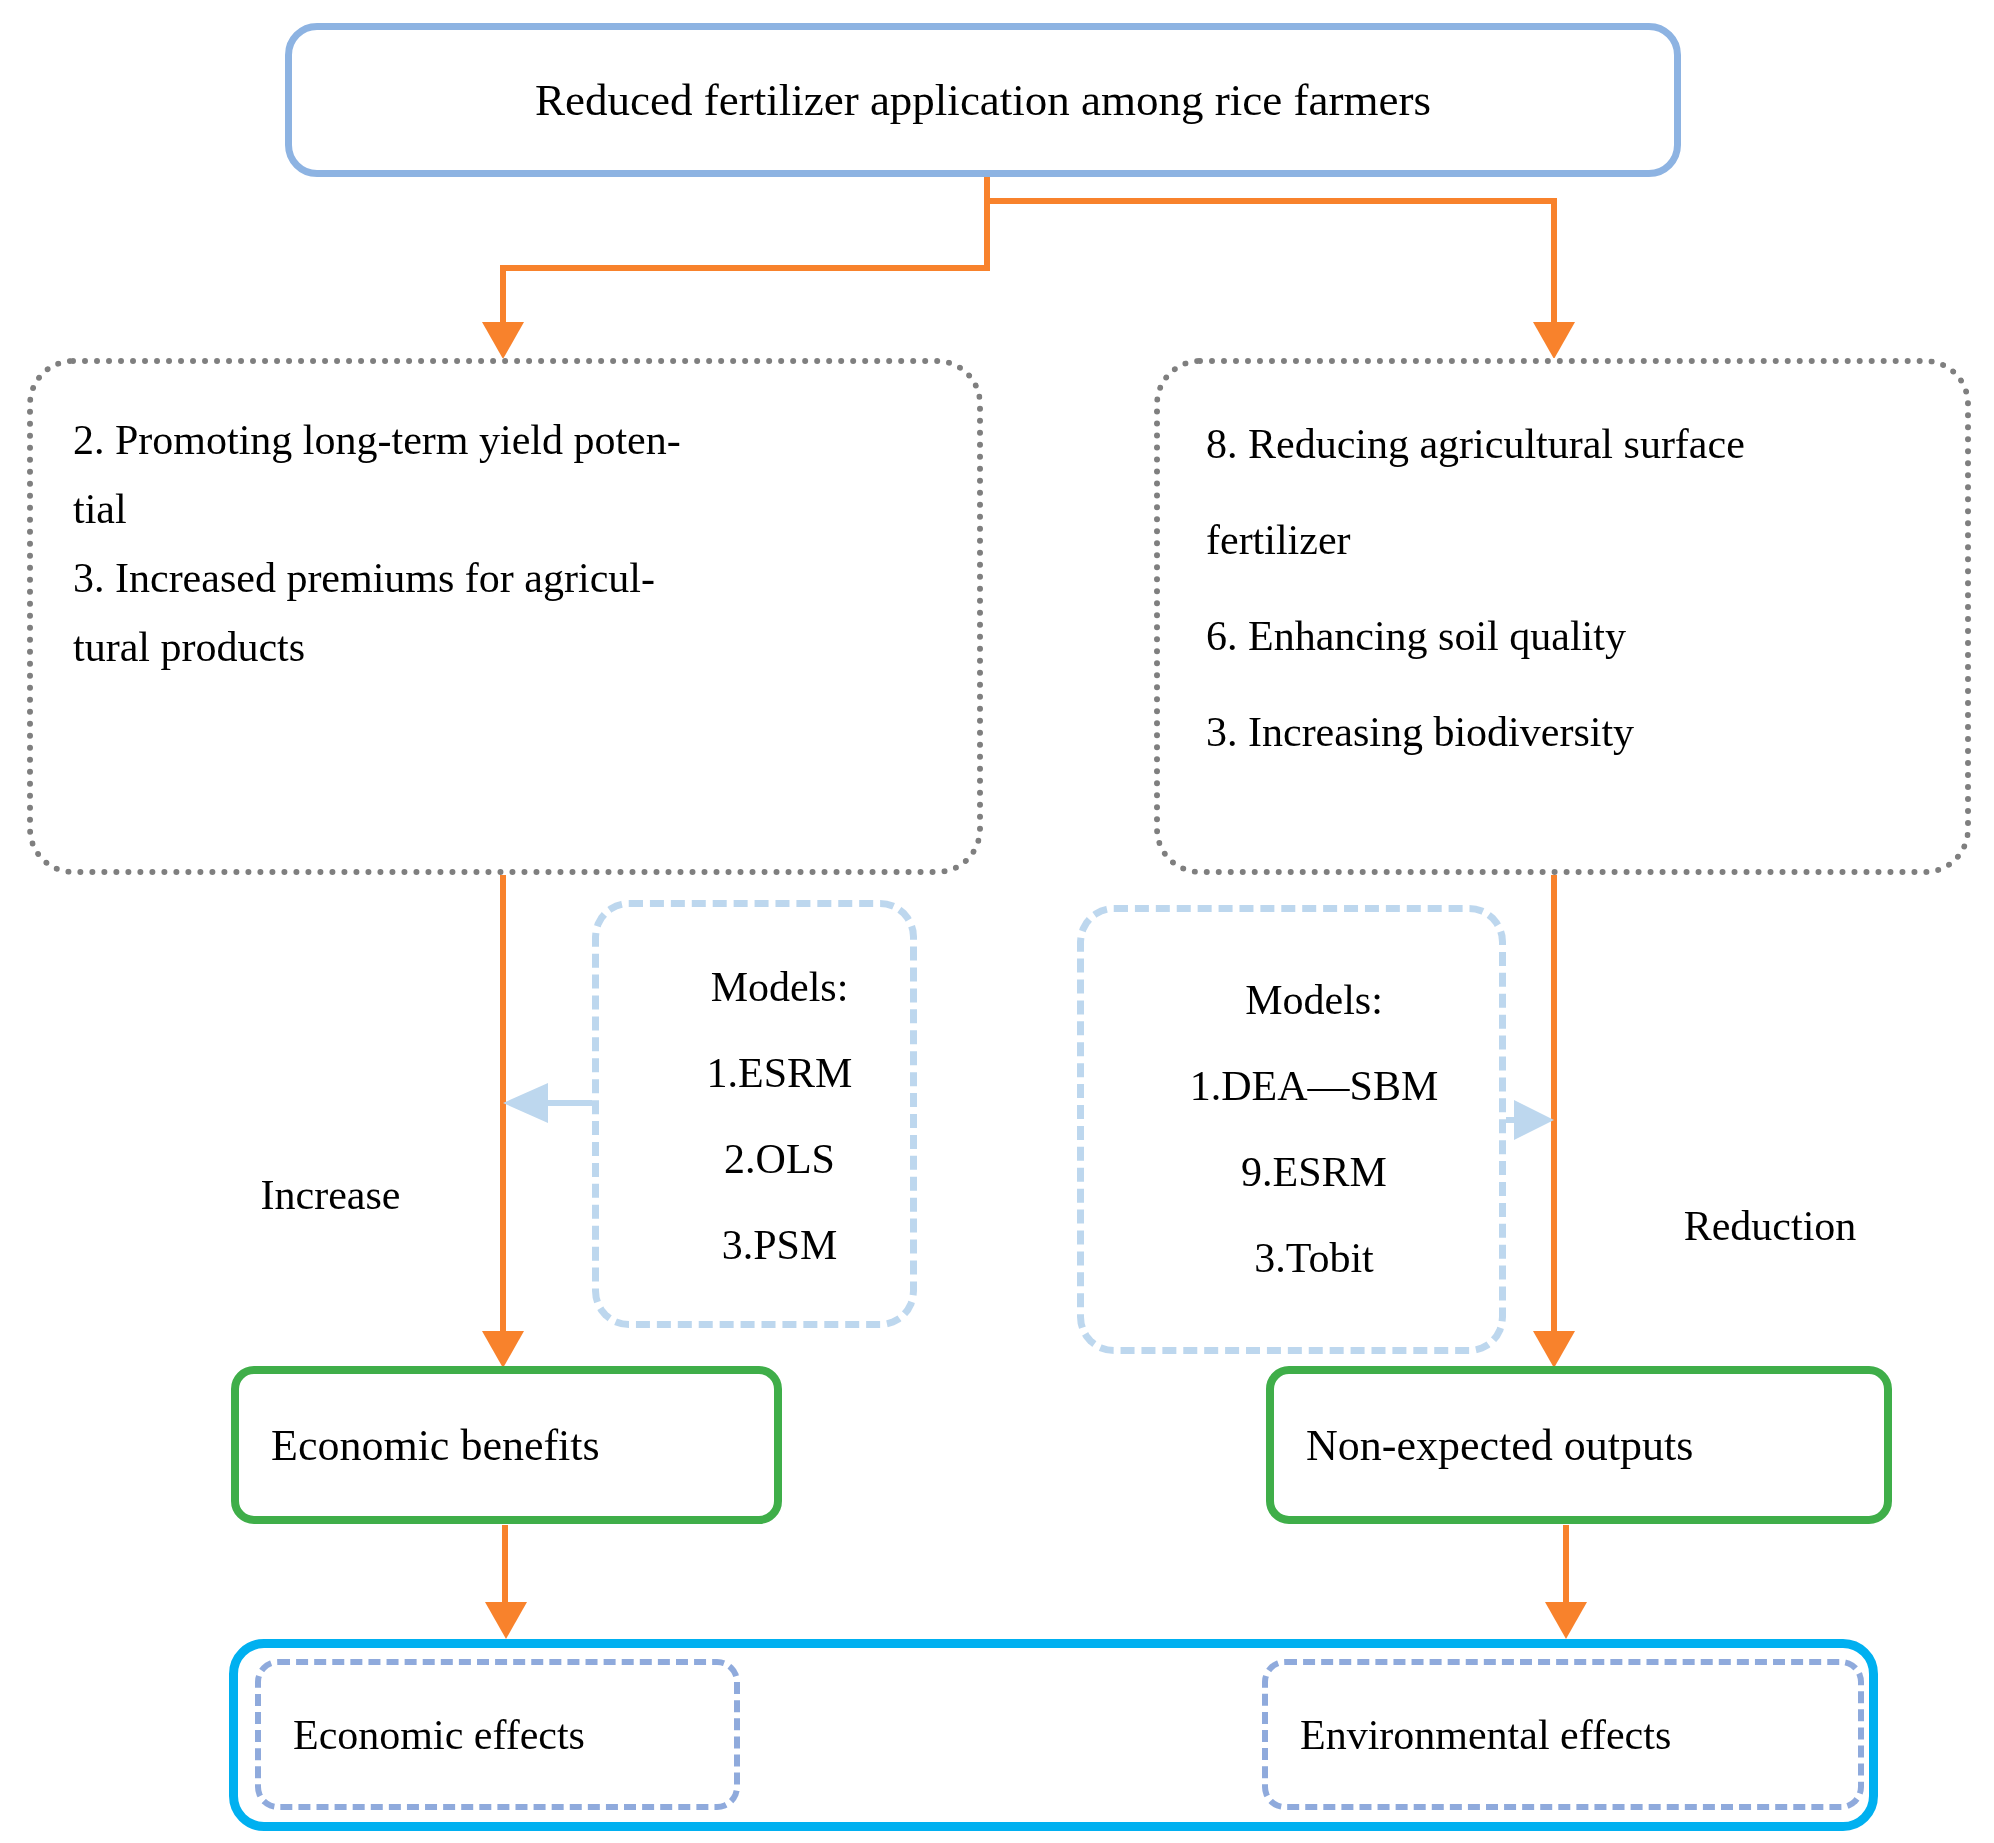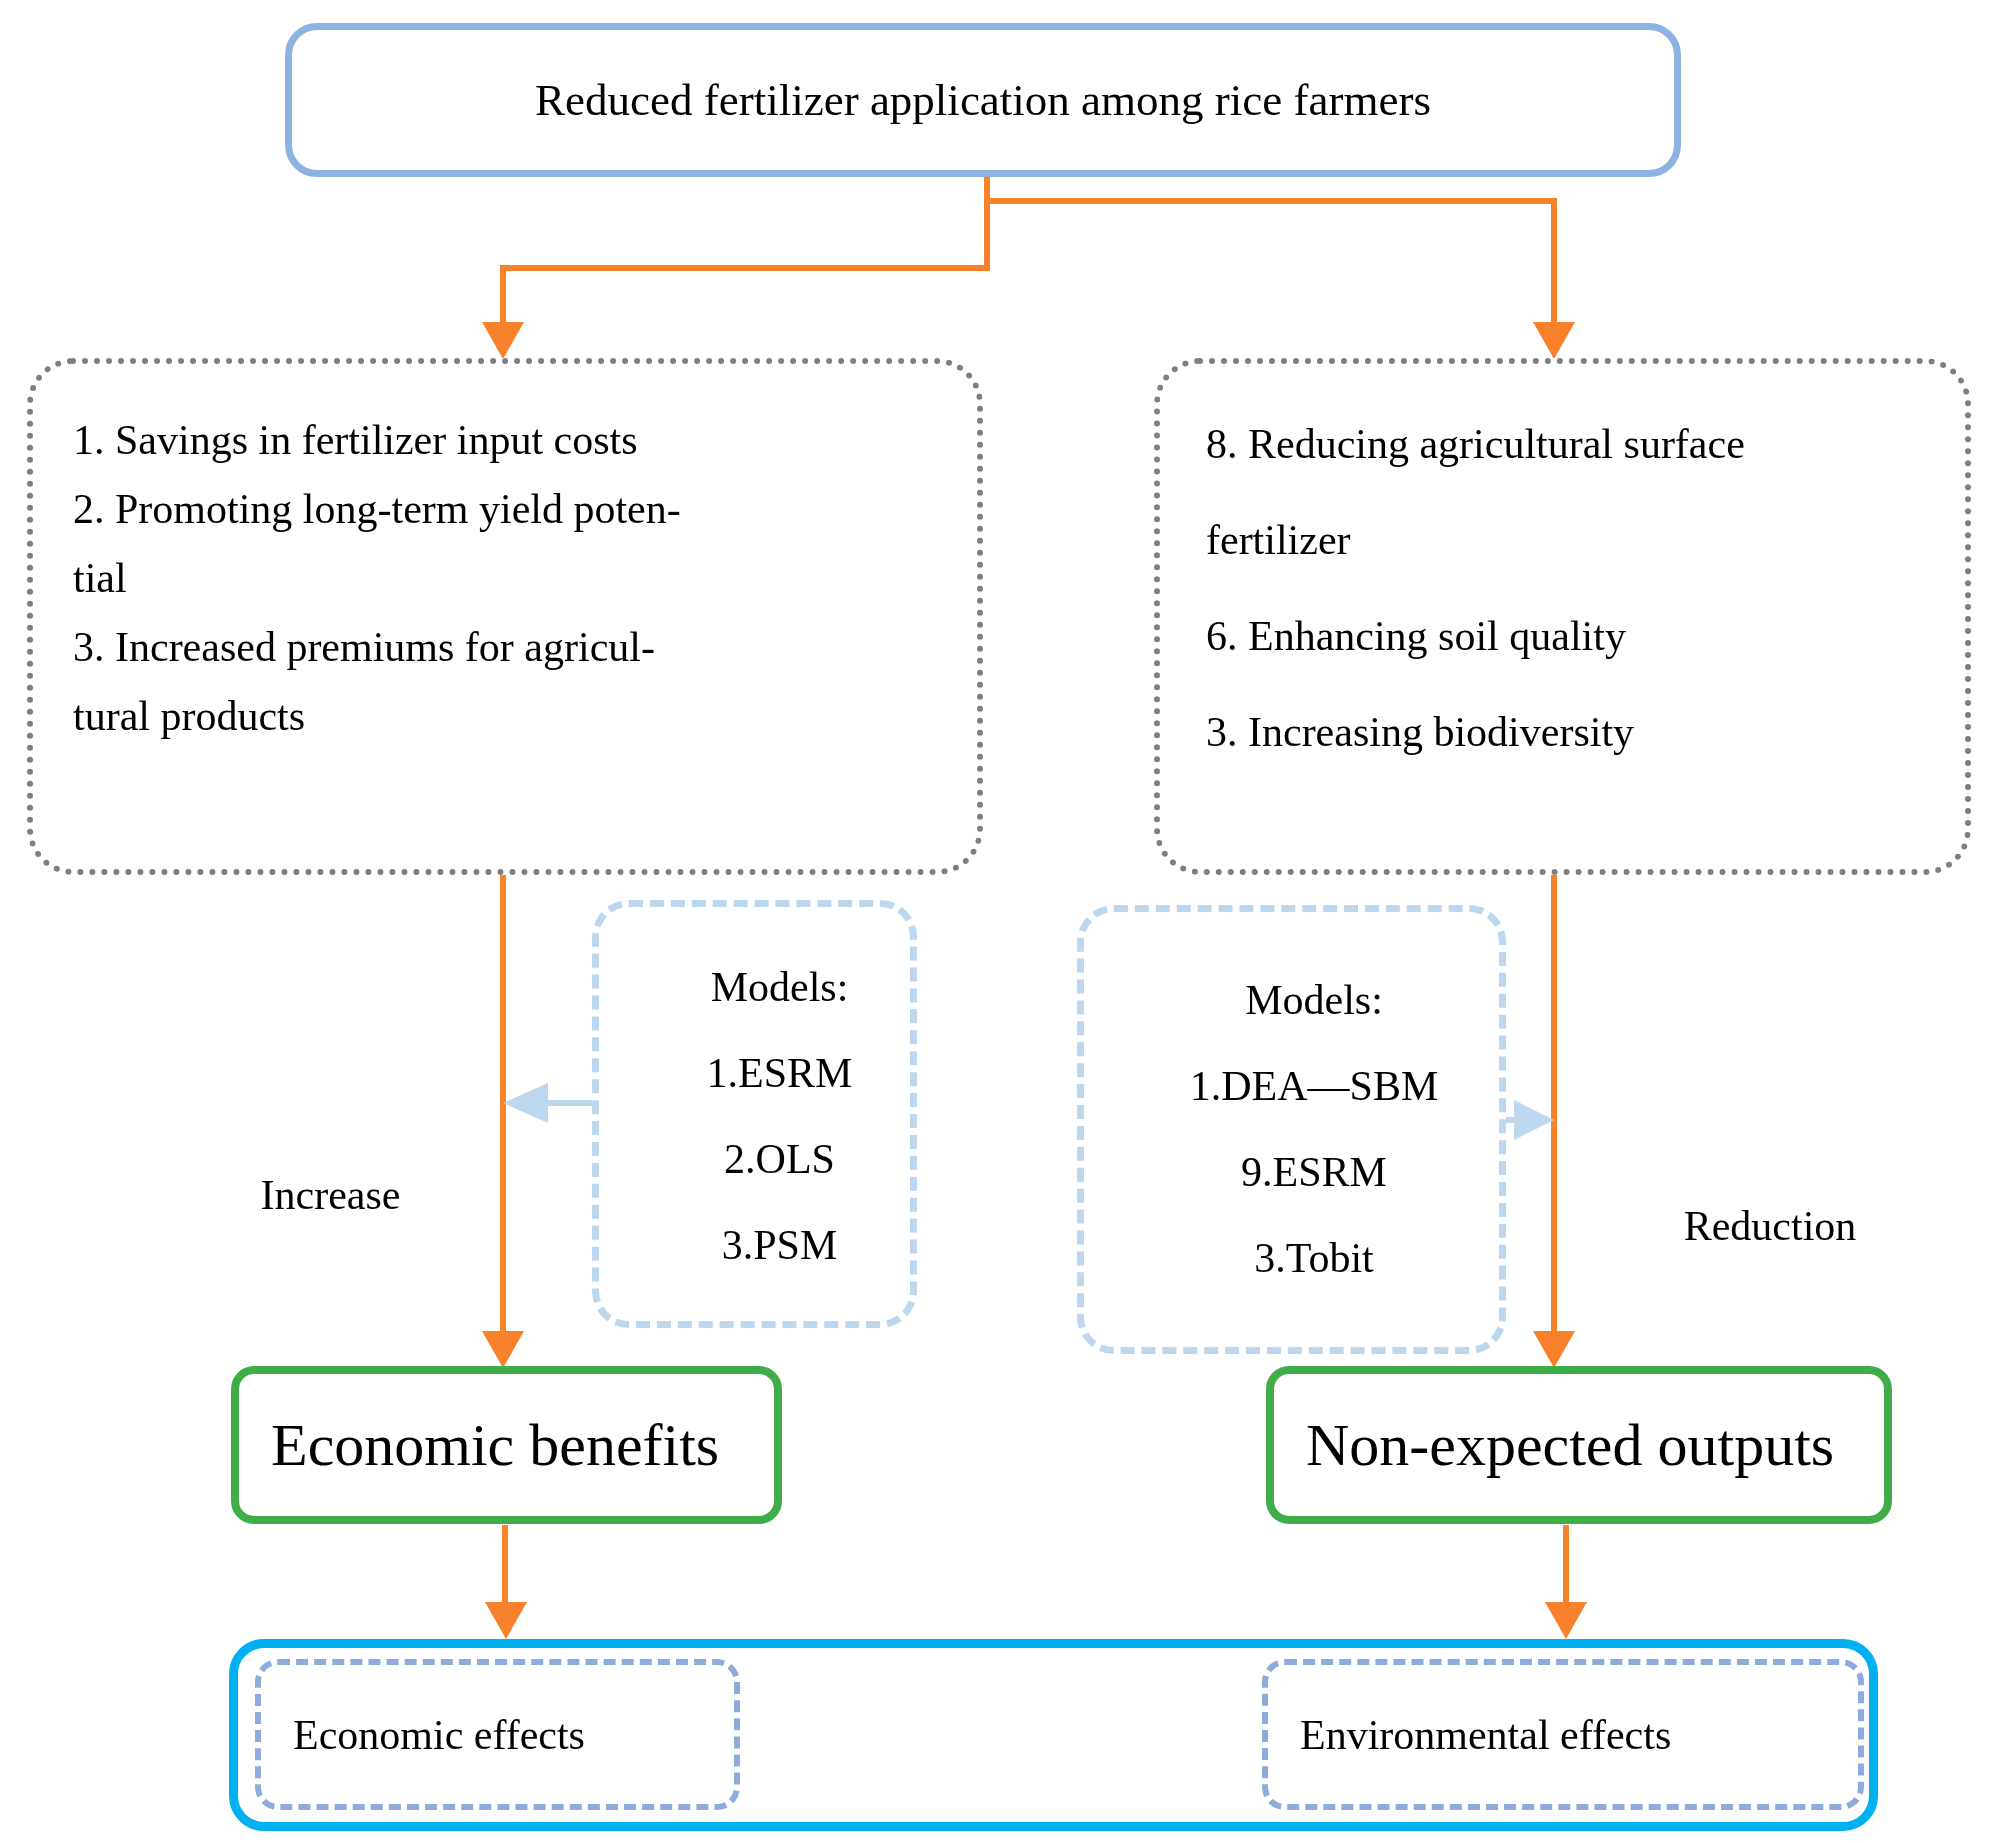--- a/index.html
+++ b/index.html
@@ -27,21 +27,21 @@
   .gray-box{border:6.2px dotted var(--gray-dotted);border-radius:46px;background:#fff;font-size:42px;}
   .gray-box .line{display:block;}
   .gray-left{line-height:69px;padding:42px 35px 0 40px;}
   .gray-right{line-height:96px;padding:32px 31px 0 46px;}
   .models-box{border:7px dashed var(--models-border);border-radius:37px;background:#fff;font-size:42px;line-height:86px;text-align:center;}
   .models-left{padding:37px 0 0 50px;}
   .models-right{padding:45px 0 0 45px;}
   .models-box .line{display:block;}
   .flow-label{font-size:42px;text-align:center;}
   .green-box{border:8.5px solid var(--green-border);border-radius:23px;background:#fff;
-    display:flex;align-items:center;padding-left:32px;font-size:60px;}
+    display:flex;align-items:center;padding-left:32px;font-size:44px;}
   .cyan-box{border:9.2px solid var(--cyan-border);border-radius:35px;background:#fff;}
   .effect-box{border:6.2px dashed var(--periwinkle-border);border-radius:23px;
     display:flex;align-items:center;padding-left:32px;font-size:42px;background:#fff;}
 </style>
 </head>
 <body>
 
 <div id="canvas">
 
   <div class="abs oline" style="left:984px;top:177px;width:6.2px;height:94px;"></div>
@@ -65,21 +65,20 @@
   <div class="abs blue-line" style="left:548px;top:1100px;width:48px;height:6.2px;"></div>
   <div class="abs arrow-left" style="left:503px;top:1083px;"></div>
   <div class="abs blue-line" style="left:1502px;top:1117px;width:15.4px;height:6.2px;"></div>
   <div class="abs arrow-right" style="left:1514px;top:1100px;"></div>
 
   <div class="abs top-box" style="left:285px;top:23px;width:1396px;height:154px;">
     <span>Reduced fertilizer application among rice farmers</span>
   </div>
 
   <div class="abs gray-box gray-left" style="left:27px;top:358px;width:956px;height:517px;">
-    <span class="line">1. Savings in fertilizer input costs</span>
     <span class="line">2. Promoting long-term yield poten-</span>
     <span class="line">tial</span>
     <span class="line">3. Increased premiums for agricul-</span>
     <span class="line">tural products</span>
   </div>
   <div class="abs gray-box gray-right" style="left:1154px;top:358px;width:817px;height:517px;">
     <span class="line">8. Reducing agricultural surface</span>
     <span class="line">fertilizer</span>
     <span class="line">6. Enhancing soil quality</span>
     <span class="line">3. Increasing biodiversity</span>

